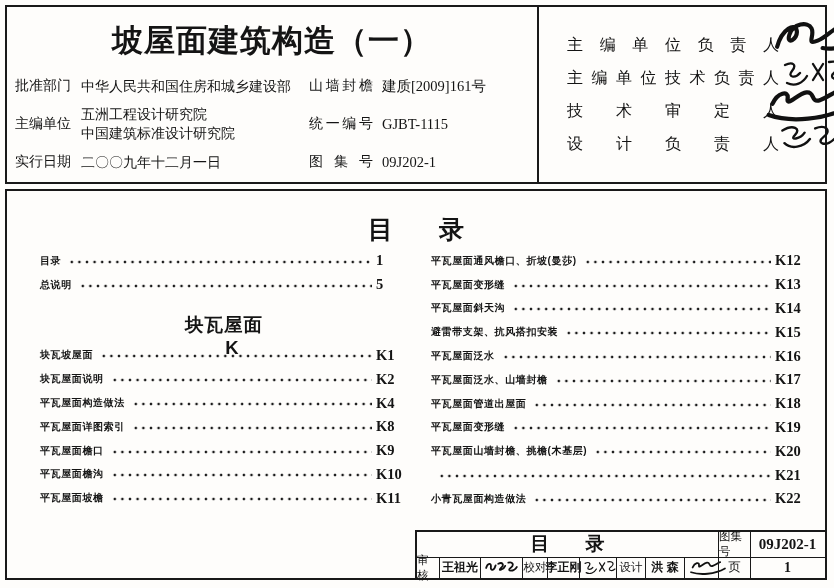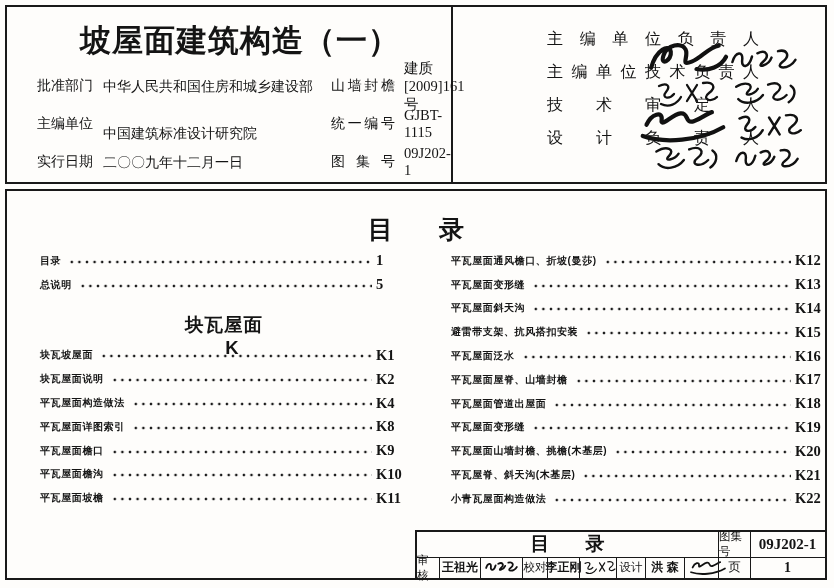--- a/index.html
+++ b/index.html
@@ -8,60 +8,60 @@
     font-family:"Liberation Sans","DejaVu Sans",sans-serif;color:#141414;
     overflow:hidden;margin:0 auto;
   }
   .serif{font-family:"Liberation Serif","DejaVu Serif",serif;}
 
   
   .header-box{
     position:absolute;left:5px;top:5px;width:822px;height:179px;
     border:2.5px solid #191919;box-sizing:border-box;display:flex;background:#fefdfb;
   }
-  .header-left{width:424px;border-right:2px solid #191919;position:relative;box-sizing:border-box;margin-left:22px;}
+  .header-left{width:532px;border-right:2px solid #191919;position:relative;box-sizing:border-box;}
   .header-right{flex:1;position:relative;}
 
   .main-title{
     position:absolute;left:0;right:0;top:13px;margin:0;text-align:center;
     font-size:31px;font-weight:bold;letter-spacing:1px;
   }
   .info-table{position:absolute;left:8px;top:64px;right:6px;}
   .info-row{display:flex;align-items:center;}
   .info-row.r1{height:30px;}
   .info-row.r2{height:46px;}
   .info-row.r3{height:30px;}
   .info-label{width:66px;font-size:14px;flex:none;}
   .info-value{width:228px;font-size:14px;line-height:1.35;flex:none;}
   .ref-label{width:64px;font-size:14px;flex:none;text-align:justify;text-align-last:justify;}
   .ref-value{flex:1;font-size:14.5px;padding-left:9px;}
 
   .signer-rows{position:absolute;left:0;right:0;top:22px;}
-  .signer-row{position:relative;height:33px;display:flex;align-items:center;padding-left:28px;flex-direction:column;}
+  .signer-row{position:relative;height:33px;display:flex;align-items:center;padding-left:28px;}
   .signer-label{
     width:212px;font-size:16px;flex:none;
     text-align:justify;text-align-last:justify;
   }
   .sig-slot{position:relative;flex:1;height:100%;}
   svg.sig{position:absolute;overflow:visible;}
   svg.sig path,svg.sig use{stroke:#111;fill:none;stroke-width:2.3;stroke-linecap:round;stroke-linejoin:round;}
   svg.sig.bold use{stroke-width:3.4;}
 
   
   .content-box{
     position:absolute;left:5px;top:189px;width:822px;height:391px;
     border:2.5px solid #191919;box-sizing:border-box;background:#fefdfb;
   }
   .toc-heading{
     position:absolute;left:0;right:0;top:22px;display:flex;justify-content:center;gap:46px;
     font-size:25px;font-weight:bold;
   }
   .toc-col{position:absolute;top:58px;}
   .toc-col.left{left:33px;width:368px;}
-  .toc-col.right{left:444px;width:376px;}
+  .toc-col.right{left:424px;width:376px;}
   .toc-row{display:flex;align-items:center;height:23.8px;}
   .toc-label{font-size:10px;font-weight:bold;letter-spacing:.6px;white-space:nowrap;flex:none;}
   .toc-lead{
     flex:1;align-self:stretch;margin:0 4px 0 7px;
     background-image:radial-gradient(circle,#1b1b1b 1.15px,transparent 1.6px);
     background-size:7.6px 7.6px;background-repeat:repeat-x;background-position:0 54%;
   }
   .toc-page{width:32px;text-align:left;font-size:14.5px;font-weight:bold;font-family:"Liberation Serif","DejaVu Serif",serif;flex:none;}
   .toc-spacer{height:15px;}
   .toc-section{height:32px;display:flex;align-items:center;font-size:18.5px;font-weight:bold;letter-spacing:1px;flex-direction:column;}
@@ -117,21 +117,21 @@
       <div class="info-table">
         <div class="info-row r1">
           <span class="info-label">批准部门</span>
           <span class="info-value">中华人民共和国住房和城乡建设部</span>
           <span class="ref-label">山墙封檐</span>
           <span class="ref-value serif">建质[2009]161号</span>
         </div>
         <div class="info-row r2">
           <span class="info-label">主编单位</span>
           <span class="info-value">
-            <br>
+            <span>五洲工程设计研究院</span><br>
             <span>中国建筑标准设计研究院</span>
           </span>
           <span class="ref-label">统一编号</span>
           <span class="ref-value serif">GJBT-1115</span>
         </div>
         <div class="info-row r3">
           <span class="info-label">实行日期</span>
           <span class="info-value">二〇〇九年十二月一日</span>
           <span class="ref-label">图集号</span>
           <span class="ref-value serif">09J202-1</span>
@@ -288,21 +288,21 @@
             <span class="toc-page">K15</span>
           </div>
 
           <div class="toc-row">
             <span class="toc-label">平瓦屋面泛水</span>
             <span class="toc-lead"></span>
             <span class="toc-page">K16</span>
           </div>
 
           <div class="toc-row">
-            <span class="toc-label">平瓦屋面屋脊、山墙封檐</span>
+            <span class="toc-label">平瓦屋面泛水、山墙封檐</span>
             <span class="toc-lead"></span>
             <span class="toc-page">K17</span>
           </div>
 
           <div class="toc-row">
             <span class="toc-label">平瓦屋面管道出屋面</span>
             <span class="toc-lead"></span>
             <span class="toc-page">K18</span>
           </div>
 
@@ -312,21 +312,20 @@
             <span class="toc-page">K19</span>
           </div>
 
           <div class="toc-row">
             <span class="toc-label">平瓦屋面山墙封檐、挑檐(木基层)</span>
             <span class="toc-lead"></span>
             <span class="toc-page">K20</span>
           </div>
 
           <div class="toc-row">
-            <span class="toc-label">平瓦屋脊、斜天沟(木基层)</span>
             <span class="toc-lead"></span>
             <span class="toc-page">K21</span>
           </div>
 
           <div class="toc-row">
             <span class="toc-label">小青瓦屋面构造做法</span>
             <span class="toc-lead"></span>
             <span class="toc-page">K22</span>
           </div>
         </div>

